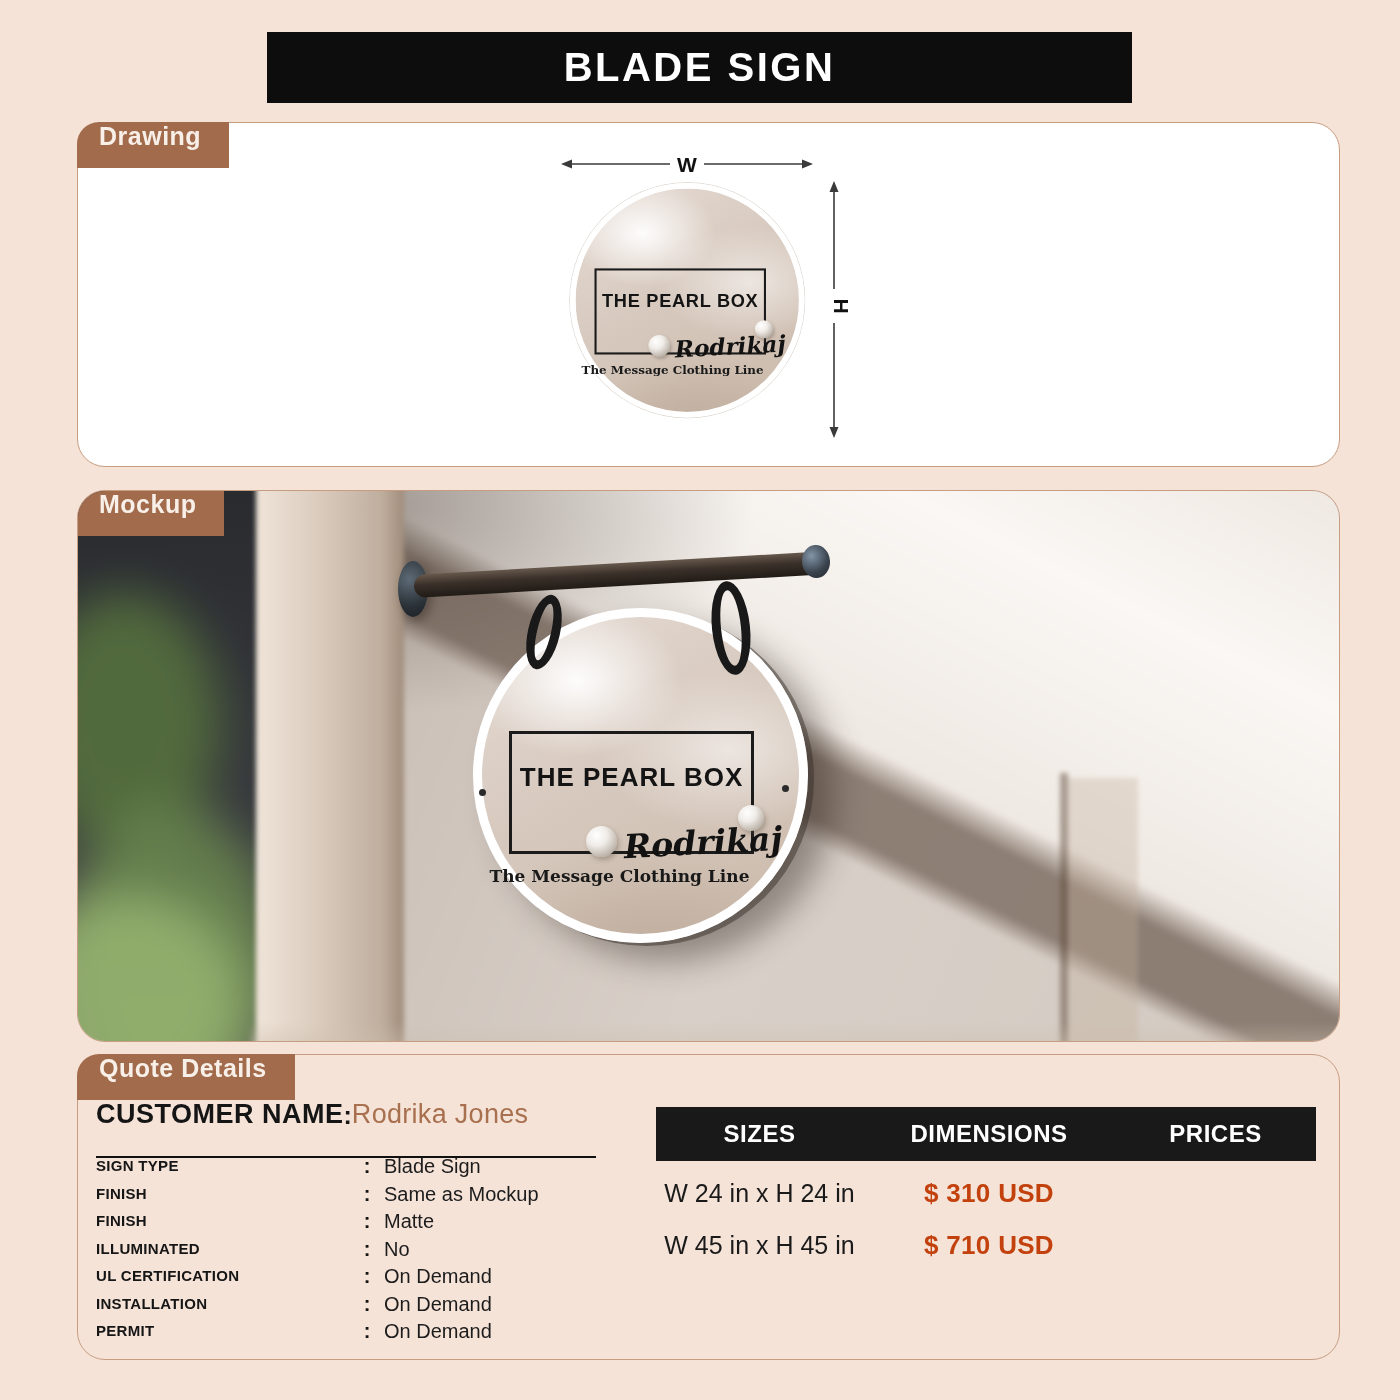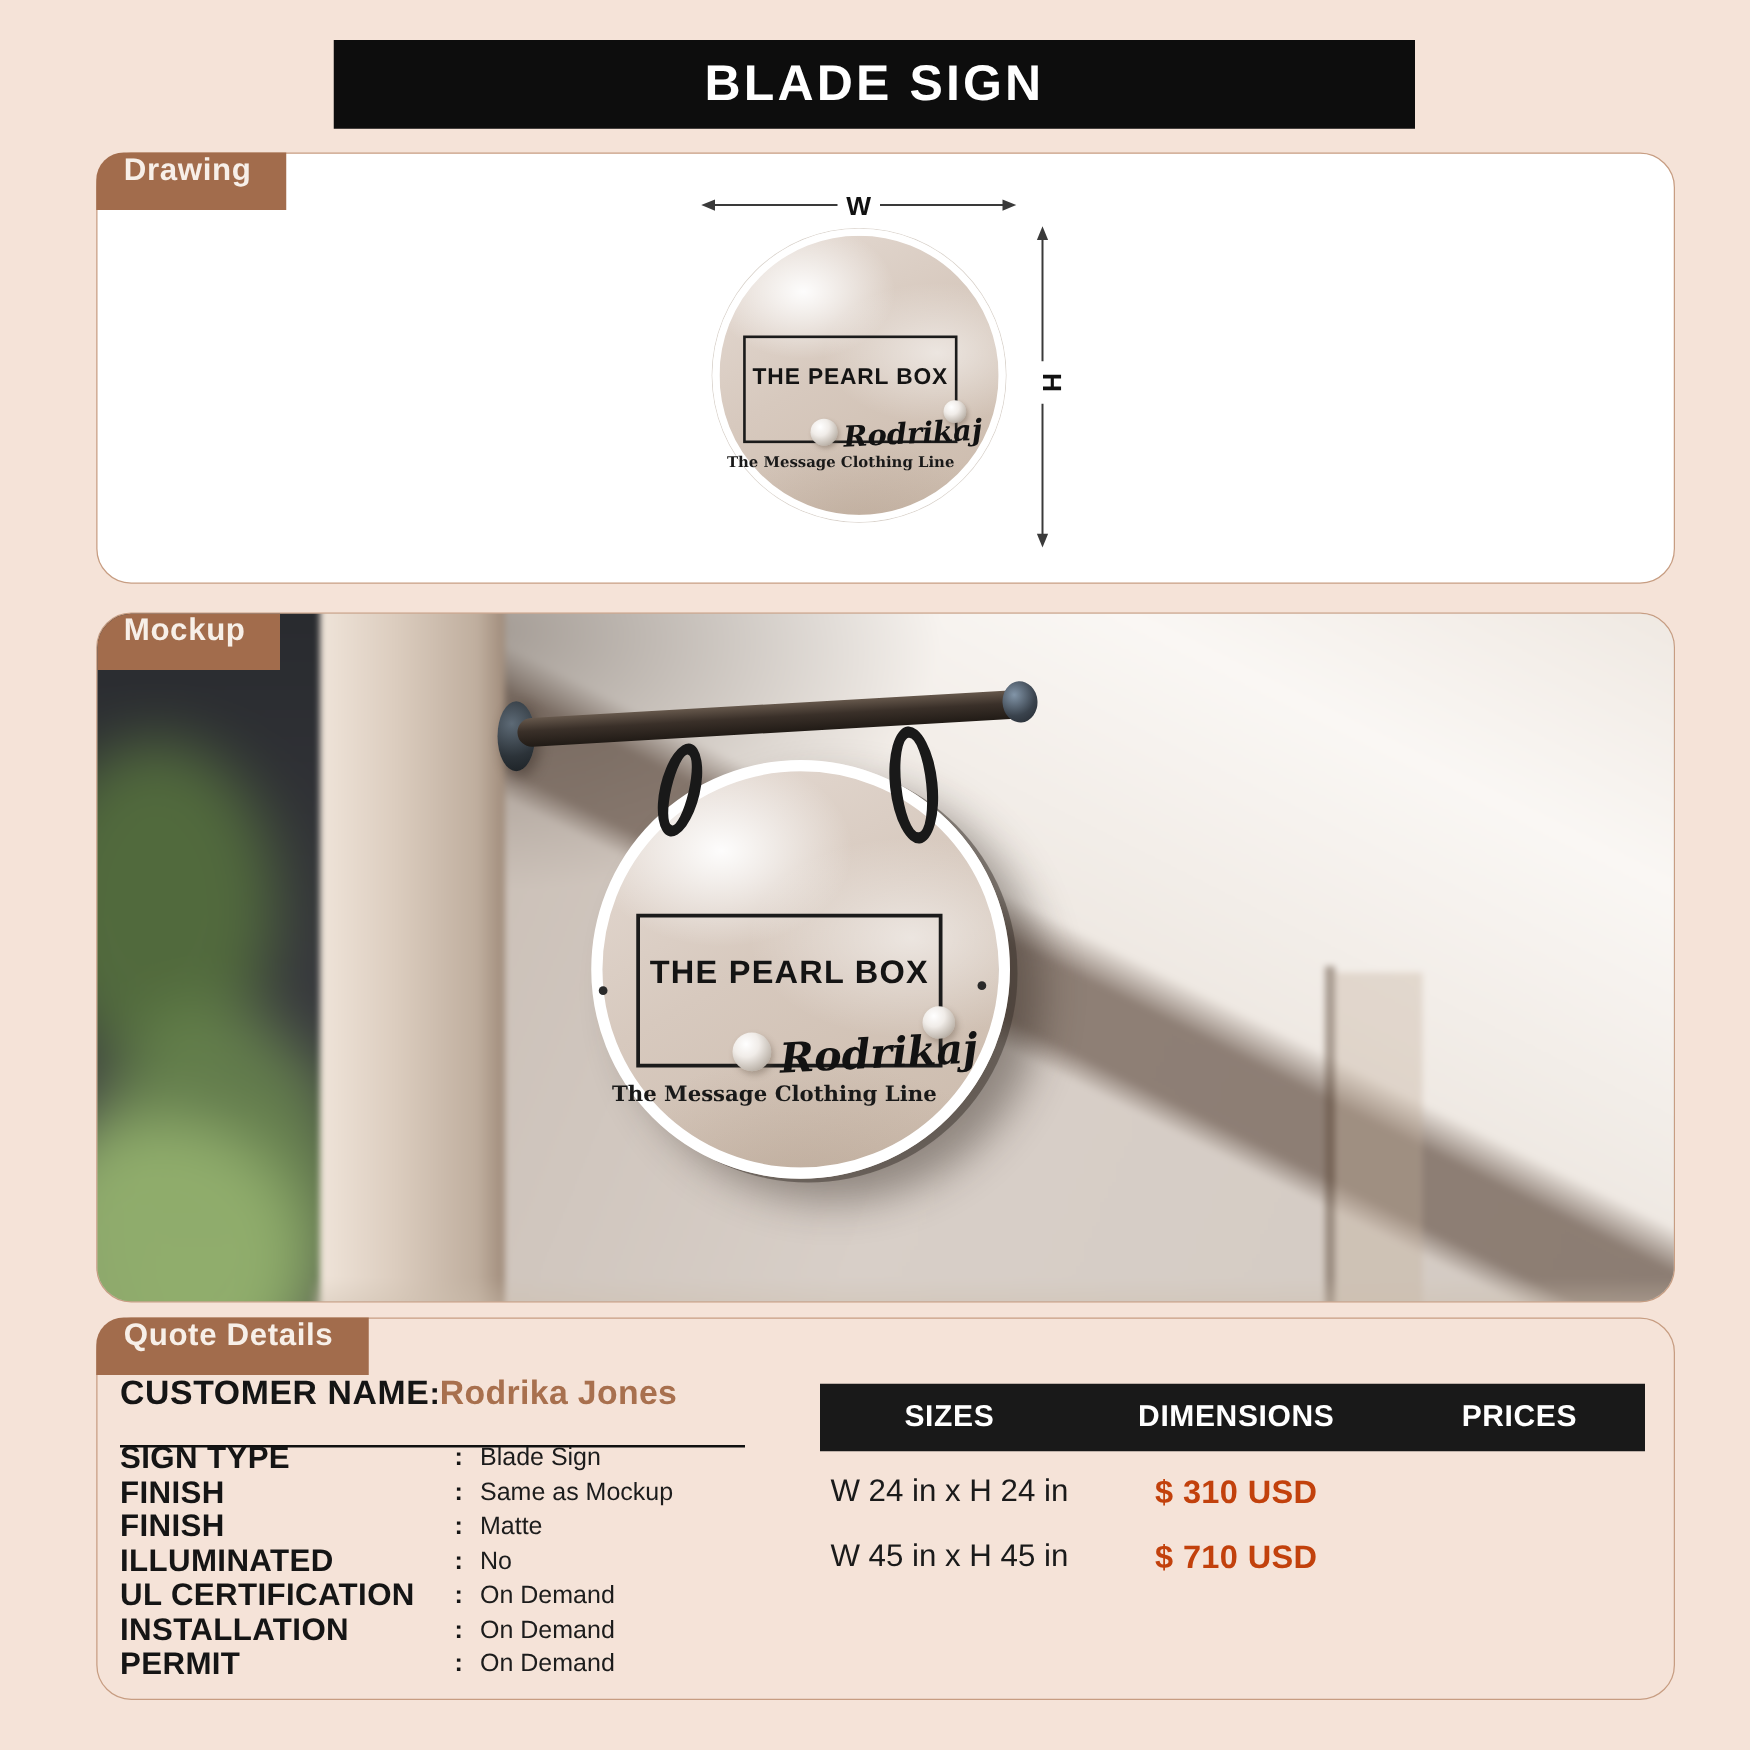--- a/index.html
+++ b/index.html
@@ -99,23 +99,23 @@
   .m-sign .sign{box-shadow:6px 3px 0 0 rgba(55,48,42,.5), 26px 18px 32px rgba(45,35,28,.42);}
 
   
   .quote-panel{top:1054px;height:306px;background:#f5e3d8;}
   .customer-row{
     position:absolute;left:18px;top:44px;width:500px;display:flex;align-items:flex-end;
     border-bottom:2.5px solid #101010;padding-bottom:26px;
   }
   .customer-label{font-size:27px;font-weight:bold;letter-spacing:.5px;color:#151515;}
   .customer-sep{font-size:25px;font-weight:bold;color:#151515;}
-  .customer-name{font-size:27px;font-weight:bold;color:#a8704e;letter-spacing:.3px;}
+  .customer-name{font-size:27px;font-weight:normal;color:#a8704e;letter-spacing:.3px;}
   .specs{position:absolute;left:18px;top:100px;display:grid;grid-template-columns:258px 26px auto;row-gap:5.5px;}
-  .spec-label{font-size:25px;font-weight:bold;letter-spacing:.3px;color:#151515;line-height:22px;}
+  .spec-label{font-size:15px;font-weight:bold;letter-spacing:.3px;color:#151515;line-height:22px;}
   .spec-colon{font-size:20px;font-weight:bold;text-align:center;line-height:22px;}
   .spec-value{font-size:20px;color:#1c1c1c;line-height:22px;padding-left:4px;}
   .price-table{position:absolute;left:578px;top:52px;width:660px;}
   .pt-header{
     display:grid;grid-template-columns:207px 252px 201px;height:54px;background:#191919;
     align-items:center;margin-bottom:13px;
   }
   .pt-header div{color:#ffffff;font-size:24px;font-weight:bold;letter-spacing:.5px;text-align:center;}
   .pt-row{display:grid;grid-template-columns:207px 252px 201px;height:39px;margin-bottom:13px;align-items:center;}
   .size-badge{height:39px;background:#a9724e;color:#fbf4ee;font-size:22px;font-weight:bold;

